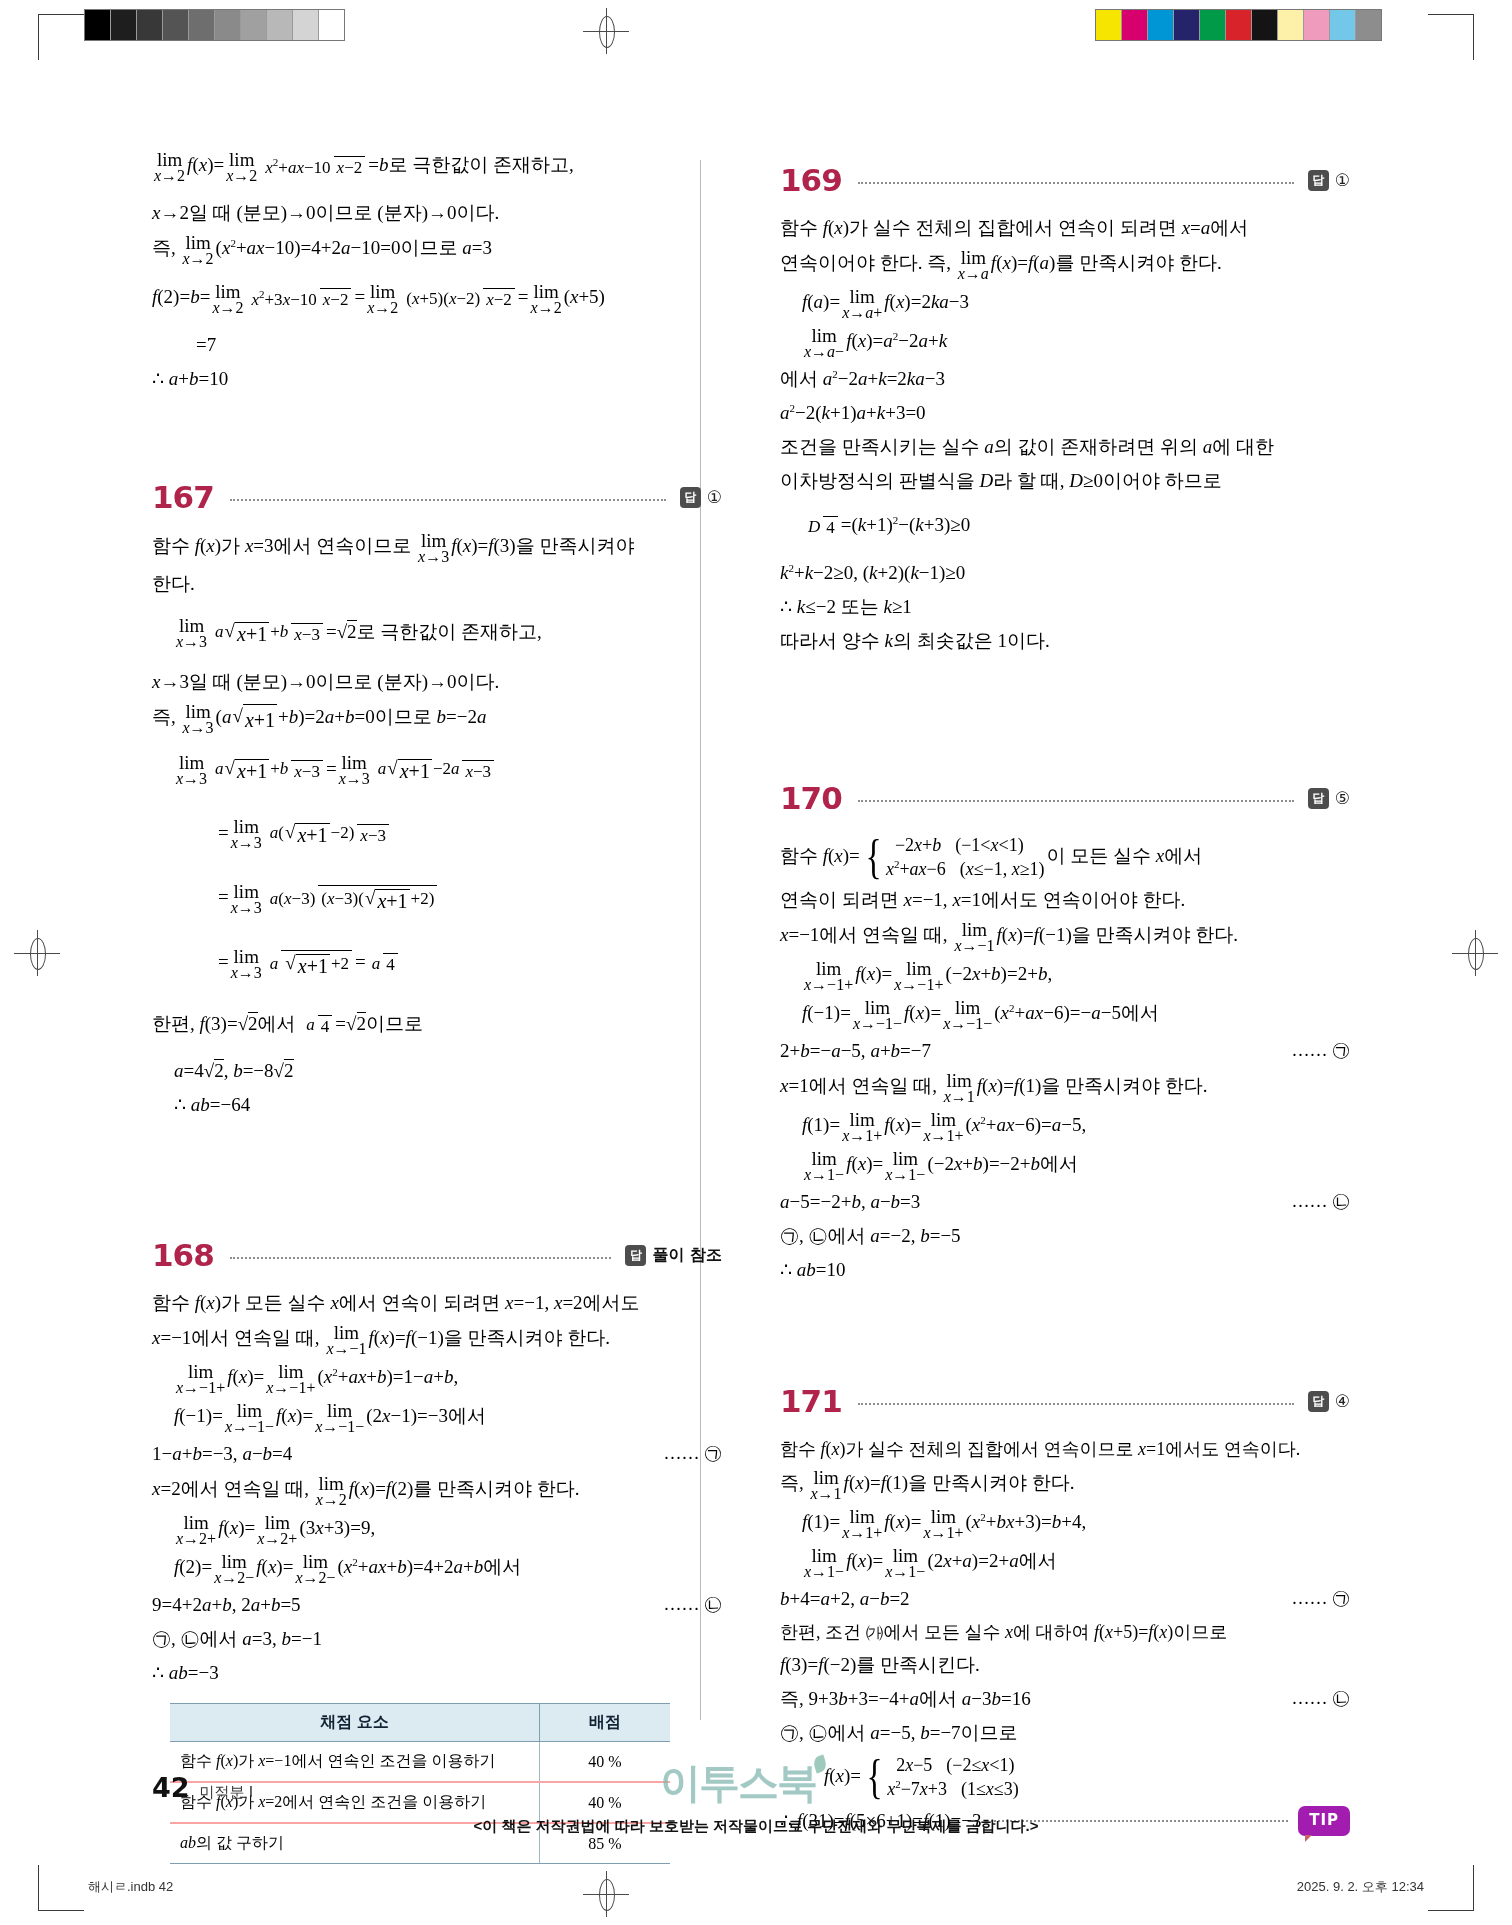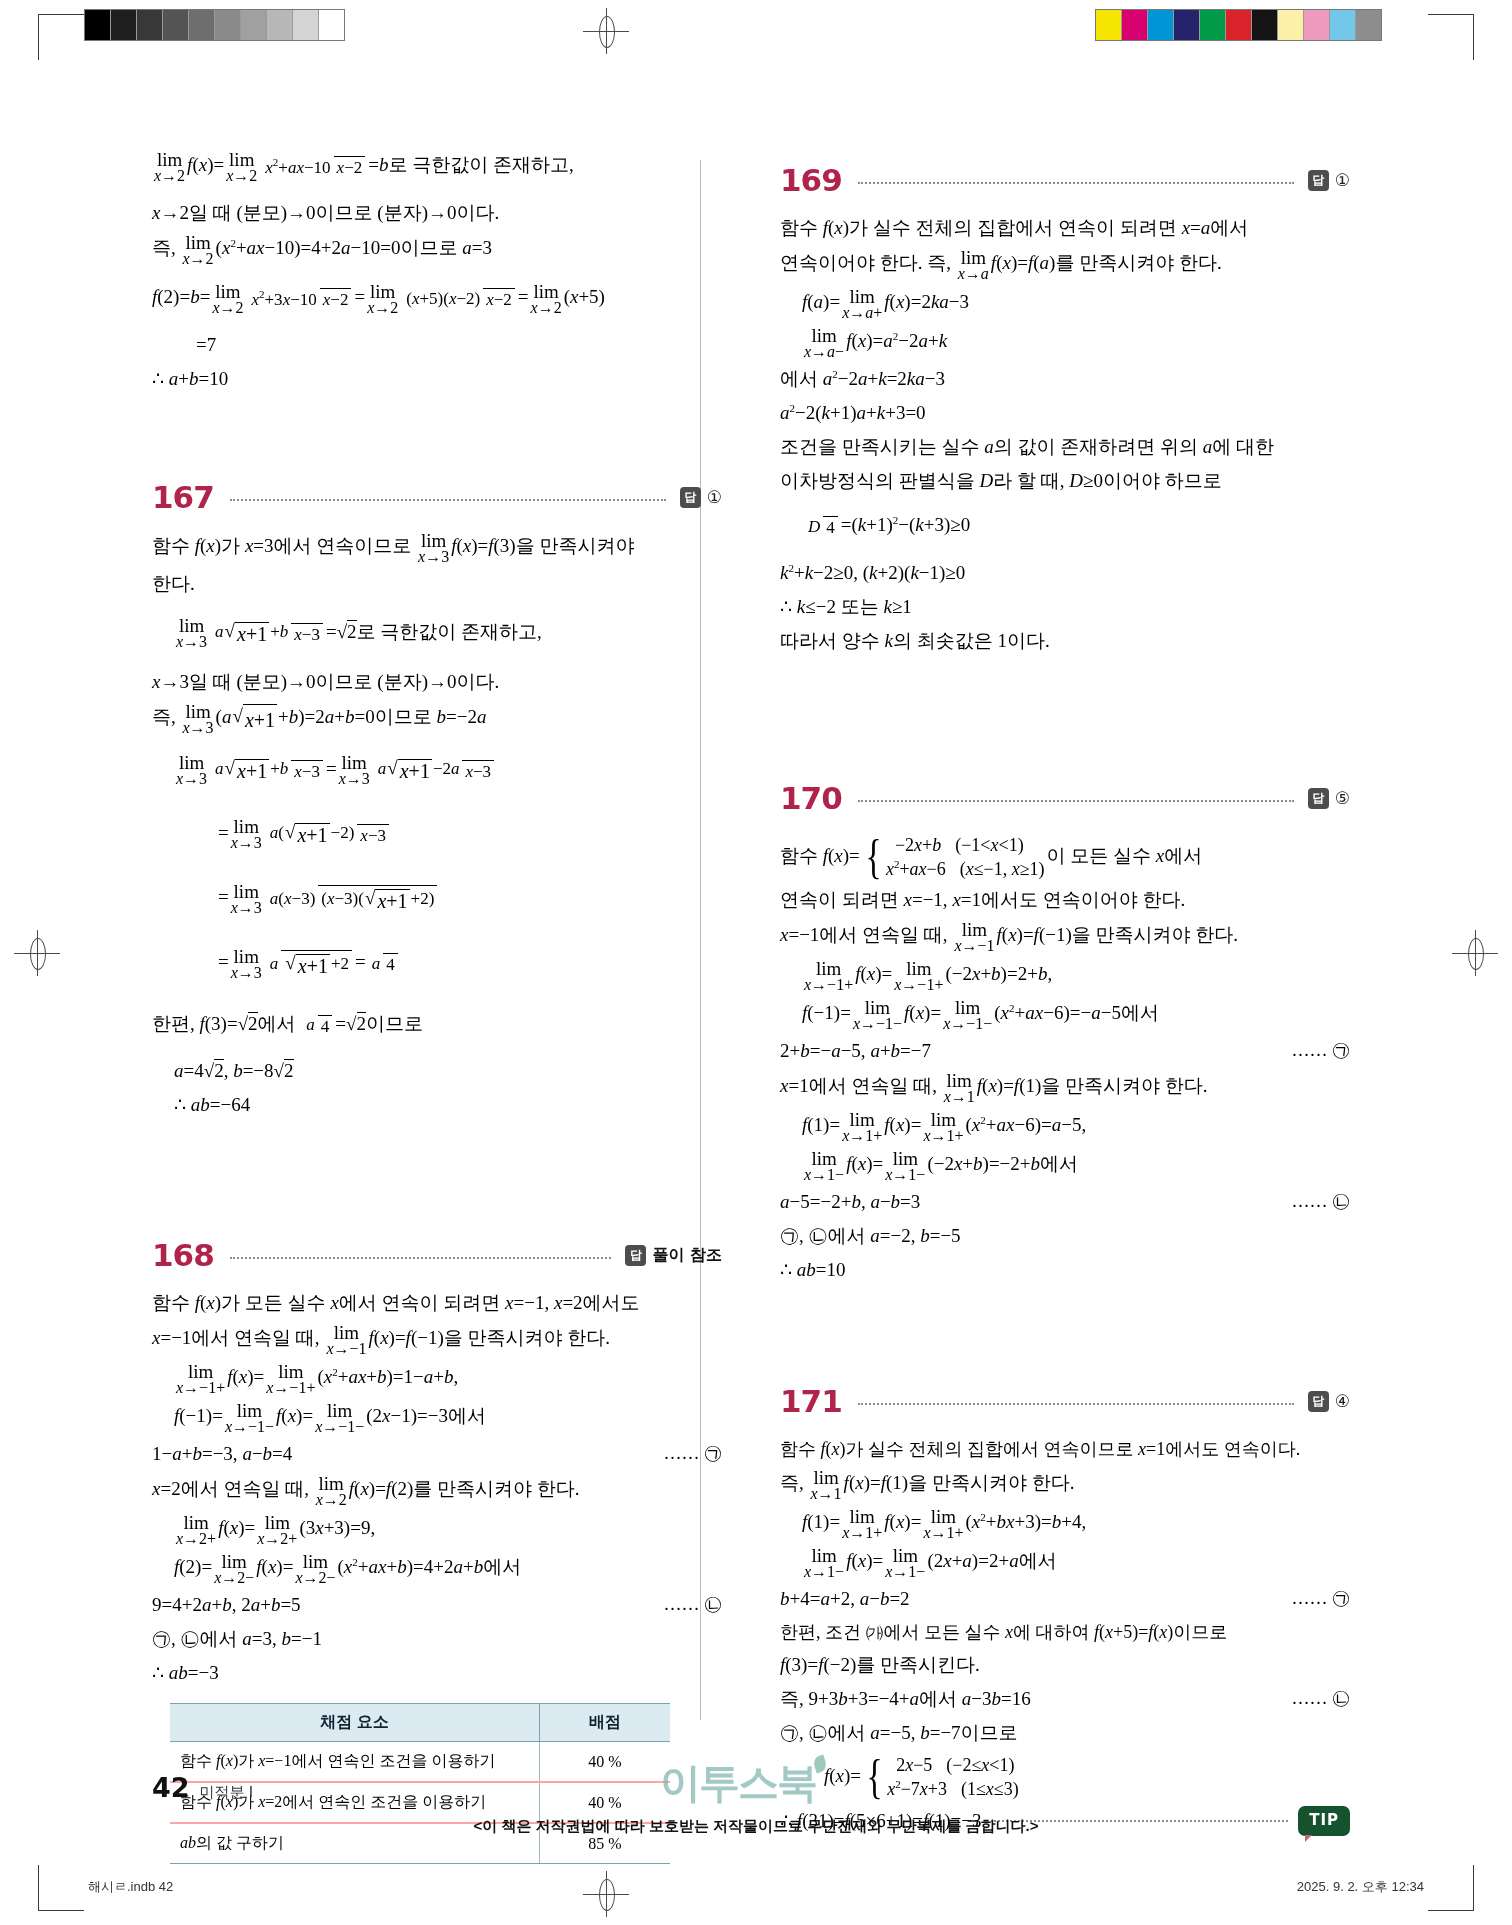--- a/index.html
+++ b/index.html
@@ -149,21 +149,21 @@
     border-bottom: 2px solid #fca5a5;
     font-size: 16px; padding: 9px 10px;
     font-family: "Liberation Serif", serif;
   }
   table.grade td.c2 { width: 110px; text-align: center; border-left: 1px solid #9db8c6; }
   table.grade tr:last-child td { border-bottom: 1.6px solid #7d9fb0; }
 
   
   .tip {
     display: inline-block; position: relative;
-    background: #14532d; color: #fff;
+    background: #a21caf; color: #fff;
     font-family: "DejaVu Sans", sans-serif;
     font-weight: 700; font-size: 15px; letter-spacing: 1px;
     padding: 3px 11px 4px 11px; border-radius: 7px;
     vertical-align: middle;
     text-align: center;
   }
   .tip::after {
     content: ""; position: absolute; left: 7px; bottom: -6px;
     border-left: 7px solid #c9646a;
     border-bottom: 7px solid transparent;

